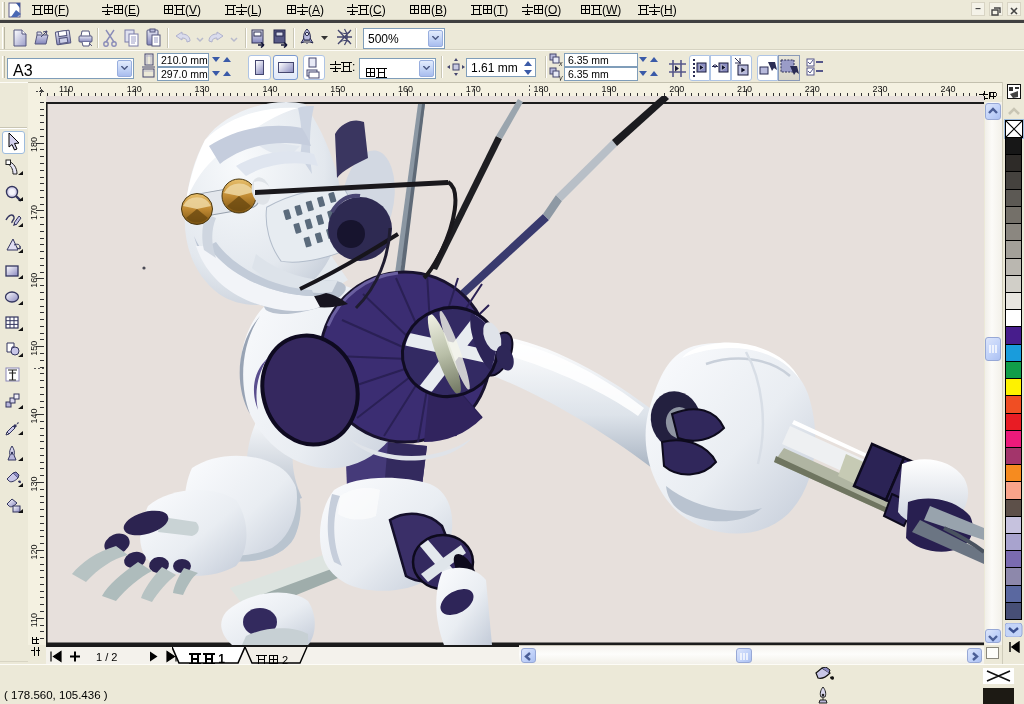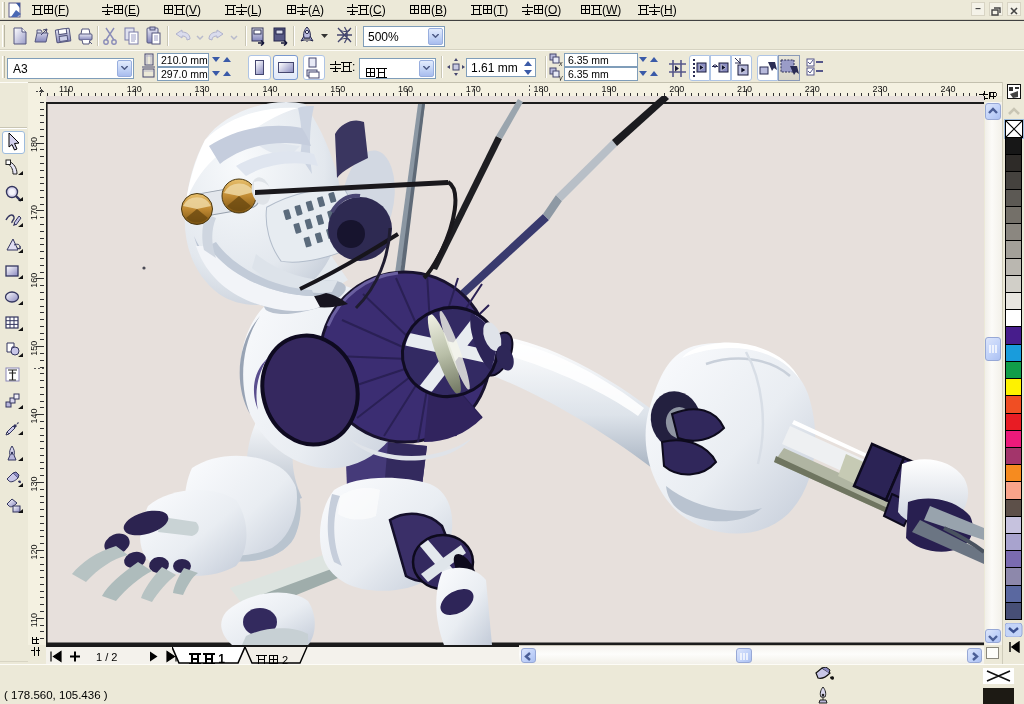--- a/index.html
+++ b/index.html
@@ -58,21 +58,21 @@
           <path d="M4 3 L10 3 L10 8 M2 5 H8 V10 H2 Z" fill="none" stroke="#444" stroke-width="1.4"></path>
         </svg>
     </div>
     <div class="abs" style="left:1007px;top:2px;width:14px;height:14px;background:#f4f2e8;border:1px solid #d8d4c4">
       <svg width="12" height="12" viewBox="0 0 12 12">
           <path d="M3 3 L9 9 M9 3 L3 9" stroke="#444" stroke-width="1.6"></path>
         </svg>
     </div>
   </div>
 
-  <div class="abs" id="stdbar" style="left:0;top:20px;width:1024px;height:30px;background:#ece9d8;border-top:1px solid #404040;border-bottom:1px solid #d6d3c2">
+  <div class="abs" id="stdbar" style="left:0;top:20px;width:1024px;height:30px;background:#ece9d8;border-top:3px solid #404040;border-bottom:1px solid #d6d3c2">
     <div class="abs grip" style="left:2px;top:4px"></div>
     <svg class="abs" style="left:12px;top:5px" width="350" height="20" viewBox="0 0 350 20">
       <defs>
         <linearGradient id="pg" x1="0" y1="0" x2="1" y2="1">
             <stop offset="0" stop-color="#fff"></stop>
             <stop offset="1" stop-color="#9a9cc8"></stop>
           </linearGradient>
         <linearGradient id="pg2" x1="0" y1="0" x2="0" y2="1">
             <stop offset="0" stop-color="#e8e9f4"></stop>
             <stop offset="1" stop-color="#8385bb"></stop>
@@ -171,21 +171,21 @@
           <svg class="chev" width="8" height="5" viewBox="0 0 8 5">
             <path d="M0 0 L4 4 L8 0" fill="none" stroke="#4c5a84" stroke-width="1.8"></path>
           </svg>
         </div>
     </div>
   </div>
 
   <div class="abs" id="propbar" style="left:0;top:50px;width:1024px;height:32px;background:#ece9d8;border-top:1px solid #fdfcf7">
     <div class="abs grip" style="left:2px;top:5px"></div>
     <div class="combo" style="left:7px;top:7px;width:127px;height:21px">
-      <div style="font-size:12px;color:#000;padding:3px 0 0 5px">A3</div>
+      <div style="font-size:16px;color:#000;padding:3px 0 0 5px">A3</div>
       <div class="btn">
           <svg class="chev" width="8" height="5" viewBox="0 0 8 5">
             <path d="M0 0 L4 4 L8 0" fill="none" stroke="#4c5a84" stroke-width="1.8"></path>
           </svg>
         </div>
     </div>
     <svg class="abs" style="left:141px;top:2px" width="16" height="28" viewBox="0 0 16 28">
       <rect x="4" y="1" width="8" height="11" fill="none" stroke="#44466e"></rect>
         <path d="M4 3 h8 M6 1 v11 M10 1 v11" stroke="#9a9cc4" stroke-width=".6"></path>
       <rect x="2" y="16" width="11" height="8" fill="none" stroke="#44466e"></rect>

